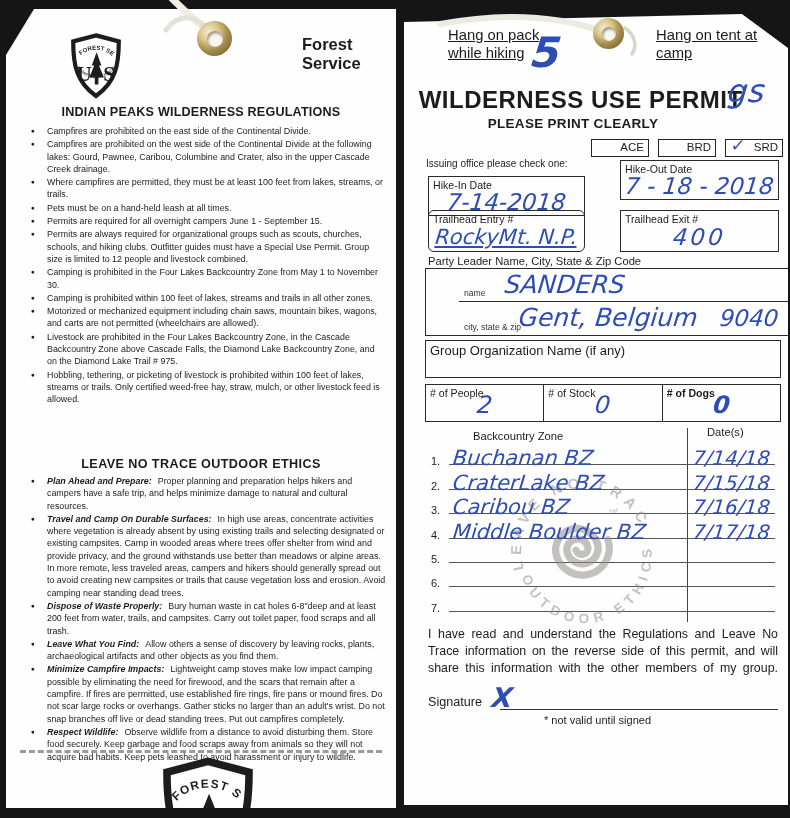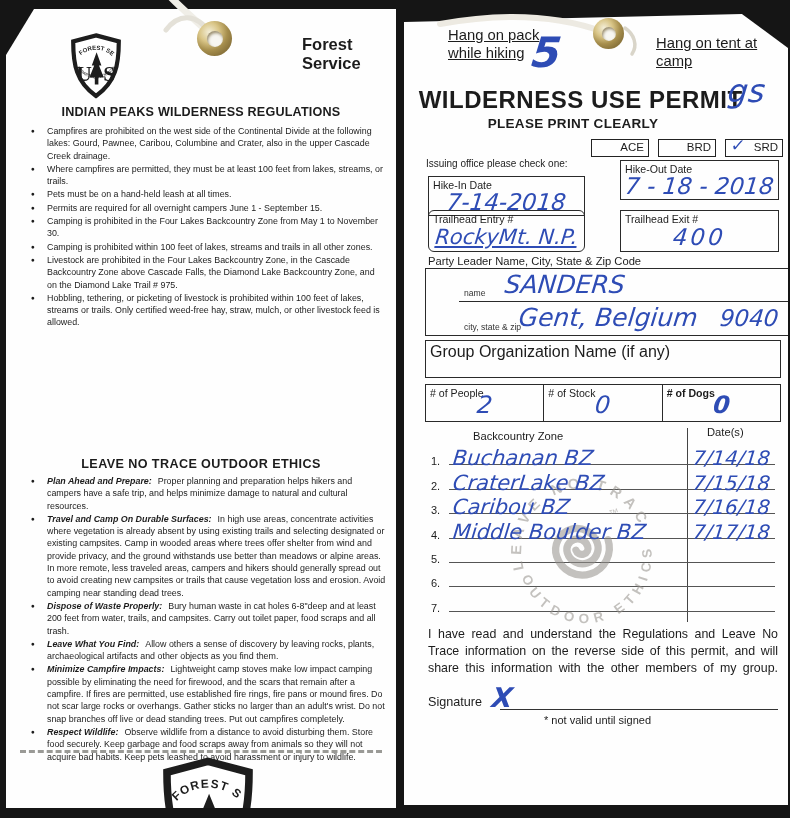--- a/index.html
+++ b/index.html
@@ -20,21 +20,21 @@
   .reg-list{top:116px;}
   .lnt-title{position:absolute;left:0;top:448px;width:100%;text-align:center;font-size:12.6px;font-weight:bold;letter-spacing:.4px;}
   .lnt-list{top:466px;}
   .bitem{position:relative;padding-left:19px;font-size:8.9px;line-height:12.3px;margin-bottom:1px;}
   .bitem::before{content:"●";position:absolute;left:3px;top:0;font-size:6.5px;}
   .lead{font-weight:bold;font-style:italic;margin-right:6px;}
   .perforation{position:absolute;left:14px;right:14px;top:741px;border-top:3px dashed #9a9a96;}
   
   .hang{position:absolute;top:12px;width:120px;font-size:14.8px;line-height:18px;text-decoration:underline;}
   .hang-left{left:44px;}
-  .hang-right{left:252px;margin-top:8px;}
+  .hang-right{left:252px;}
   .hw{font-family:"DejaVu Sans",sans-serif;font-style:italic;color:var(--ink);display:inline-block;transform:skewX(-6deg);}
   .hw-five{position:absolute;left:128px;top:14px;font-size:42px;font-weight:bold;}
   .permit-title{position:absolute;left:0;top:72px;width:92%;text-align:center;font-size:24px;font-weight:bold;letter-spacing:.5px;}
   .initials{position:absolute;left:324px;top:58px;font-size:32px;}
   .permit-sub{position:absolute;left:0;top:102px;width:88%;text-align:center;font-size:13.5px;font-weight:bold;letter-spacing:.3px;}
   .issuing-label{position:absolute;left:22px;top:144px;font-size:10px;}
   .issuing-opts{position:absolute;left:187px;top:125px;display:flex;gap:9px;}
   .cbox{position:relative;width:56px;height:16px;border:1.6px solid #222;font-size:11.5px;}
   .clabel{position:absolute;right:4px;top:1px;}
   .cmark{position:absolute;left:5px;top:-5px;font-size:17px;font-weight:bold;}
@@ -103,35 +103,38 @@
       <text x="30" y="80" font-size="36" font-weight="bold" text-anchor="middle" fill="#1d1d1d" font-family="Liberation Serif,serif">U</text>
       <text x="72" y="80" font-size="36" font-weight="bold" text-anchor="middle" fill="#1d1d1d" font-family="Liberation Serif,serif">S</text>
       <path d="M51 32 L59 54 L55 54 L63 74 L39 74 L47 54 L43 54 Z M48 74 h6 v12 h-6 Z" fill="#1d1d1d"></path>
     </svg>
 
     <div class="fs-name">Forest Service</div>
 
     <div class="reg-title">INDIAN PEAKS WILDERNESS REGULATIONS</div>
     <ul class="blist reg-list">
 
+        <li class="bitem"><span>Campfires are prohibited on the east side of the Continental Divide.</span></li>
 
         <li class="bitem"><span>Campfires are prohibited on the west side of the Continental Divide at the following lakes:  Gourd, Pawnee, Caribou, Columbine and Crater, also in the upper Cascade Creek drainage.</span></li>
 
         <li class="bitem"><span>Where campfires are permitted, they must be at least 100 feet from lakes, streams, or trails.</span></li>
 
         <li class="bitem"><span>Pets must be on a hand-held leash at all times.</span></li>
 
         <li class="bitem"><span>Permits are required for all overnight campers June 1 - September 15.</span></li>
 
+        <li class="bitem"><span>Permits are always required for organizational groups such as scouts, churches, schools, and hiking clubs.  Outfitter guides must have a Special Use Permit.  Group size is limited to 12 people and livestock combined.</span></li>
 
         <li class="bitem"><span>Camping is prohibited in the Four Lakes Backcountry Zone from May 1 to November 30.</span></li>
 
 
         <li class="bitem"><span>Camping is prohibited within 100 feet of lakes, streams and trails in all other zones.</span></li>
 
+        <li class="bitem"><span>Motorized or mechanized equipment including chain saws, mountain bikes, wagons, and carts are not permitted (wheelchairs are allowed).</span></li>
 
         <li class="bitem"><span>Livestock are prohibited in the Four Lakes Backcountry Zone, in the Cascade Backcountry Zone above Cascade Falls, the Diamond Lake Backcountry Zone, and on the Diamond Lake Trail # 975.</span></li>
 
         <li class="bitem"><span>Hobbling, tethering, or picketing of livestock is prohibited within 100 feet of lakes, streams or trails.  Only certified weed-free hay, straw, mulch, or other livestock feed is allowed.</span></li>
       </ul>
 
     <div class="lnt-title">LEAVE NO TRACE OUTDOOR  ETHICS</div>
     <ul class="blist lnt-list">
 
         <li class="bitem"><span class="lead">Plan Ahead and Prepare:</span><span>Proper planning and preparation helps hikers and campers have a safe trip, and helps minimize damage to natural and cultural resources.</span></li>
@@ -215,21 +218,21 @@
         <span class="hw v-name">SANDERS</span>
       </div>
       <div class="nrow">
         <span class="tinylabel">city, state &amp; zip</span>
         <span class="hw v-city">Gent, Belgium</span>
         <span class="hw v-zip">9040</span>
       </div>
     </div>
 
     <div class="fbox b-group">
-      <span class="flabel" style="font-size:16px">Group Organization Name (if any)</span>
+      <span class="flabel" style="font-size:13px">Group Organization Name (if any)</span>
       <span class="hw fval"></span>
     </div>
 
     <div class="fbox b-counts">
       <div class="ccell">
         <span class="flabel"># of People</span>
         <span class="hw cval">2</span>
       </div>
       <div class="ccell">
         <span class="flabel"># of Stock</span>

